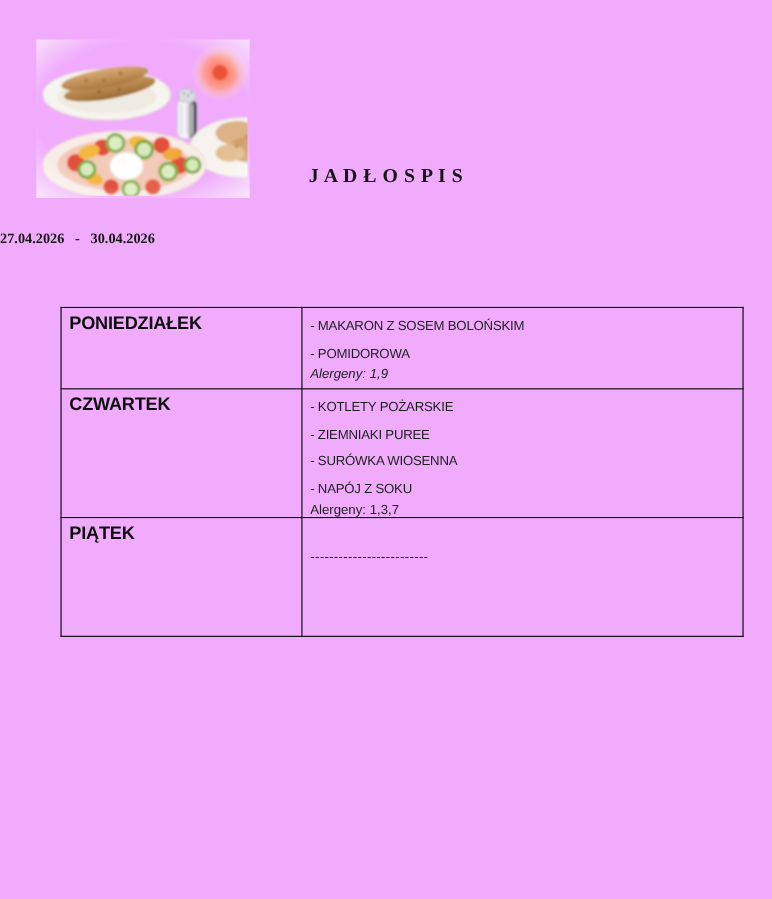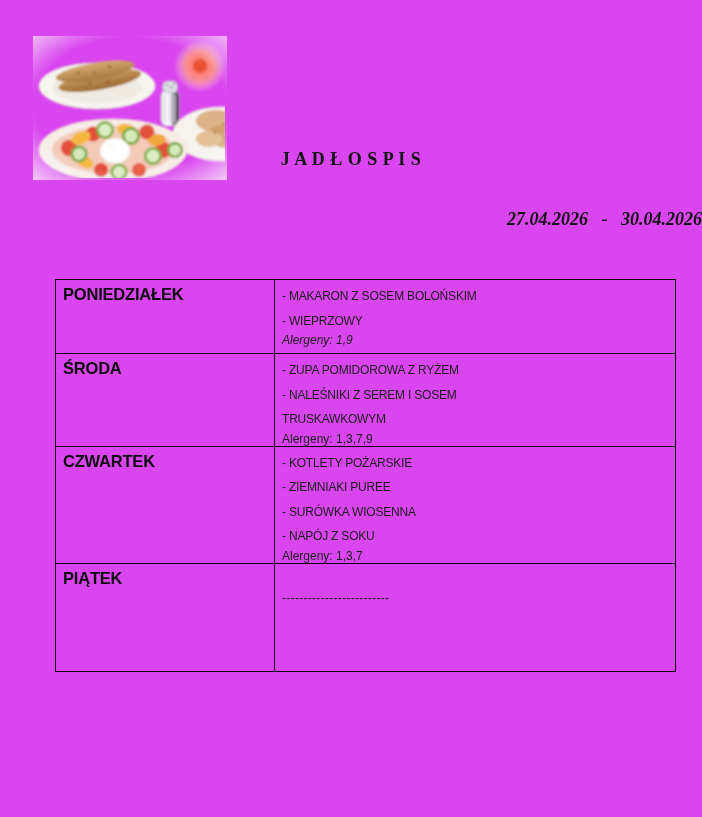--- a/index.html
+++ b/index.html
@@ -4,21 +4,21 @@
 <style>
   * { margin: 0; padding: 0; box-sizing: border-box; }
   html, body { background: #ffffff; }
   body {
     width: 702px; height: 817px;
     font-family: "Liberation Sans", sans-serif;
     color: #111;
     position: relative;
     overflow: hidden;
   }
-  .page { position: absolute; inset: 0; background: #d946ef; }
+  .page { position: absolute; inset: 0; background: #f0abfc; }
 
   
   .photo {
     position: absolute; left: 35px; top: 38px;
     width: 190px; height: 140px;
   }
   .photo svg { display: block; width: 100%; height: 100%; }
   .photo .vignette {
     position: absolute; inset: -2px;
     background: radial-gradient(ellipse 90% 85% at 50% 48%,
@@ -31,26 +31,25 @@
   
   .title {
     position: absolute; top: 149px; left: 0; width: 702px;
     text-align: center;
     font-family: "Liberation Serif", serif;
     font-weight: 700; font-size: 18px; letter-spacing: 0.5px;
     color: #151515;
   }
   .date-range {
     position: absolute; top: 209px; left: 0; width: 702px;
-    text-align: right;
+    text-align: left;
     font-family: "Liberation Serif", serif;
-    font-weight: 700; font-size: 18px;
+    font-weight: 700; font-size: 13px;
     white-space: pre;
     color: #151515;
-    font-style: italic;
   }
 
   
   table.menu {
     position: absolute; left: 55px; top: 279px;
     width: 620px;
     border-collapse: collapse; table-layout: fixed;
   }
   table.menu col.col-day   { width: 219px; }
   table.menu col.col-items { width: 401px; }
@@ -194,33 +193,22 @@
         <col class="col-day">
         <col class="col-items">
       </colgroup>
     <tbody>
         <tr style="height: 74px;">
           <td>
             <div class="day">PONIEDZIAŁEK</div>
           </td>
           <td>
             <div class="item-line">- MAKARON Z SOSEM BOLOŃSKIM</div>
-            <div class="item-line">- WIEPRZOWY</div>
+            <div class="item-line">- POMIDOROWA</div>
             <div class="allergens italic">Alergeny: 1,9</div>
-          </td>
-        </tr>
-        <tr style="height: 92px;">
-          <td>
-            <div class="day">ŚRODA</div>
-          </td>
-          <td>
-            <div class="item-line">- ZUPA POMIDOROWA Z RYŻEM</div>
-            <div class="item-line">- NALEŚNIKI Z SEREM I SOSEM</div>
-            <div class="item-line">TRUSKAWKOWYM</div>
-            <div class="allergens">Alergeny: 1,3,7,9</div>
           </td>
         </tr>
         <tr style="height: 115px;">
           <td>
             <div class="day">CZWARTEK</div>
           </td>
           <td>
             <div class="item-line">- KOTLETY POŻARSKIE</div>
             <div class="item-line">- ZIEMNIAKI PUREE</div>
             <div class="item-line">- SURÓWKA WIOSENNA</div>

